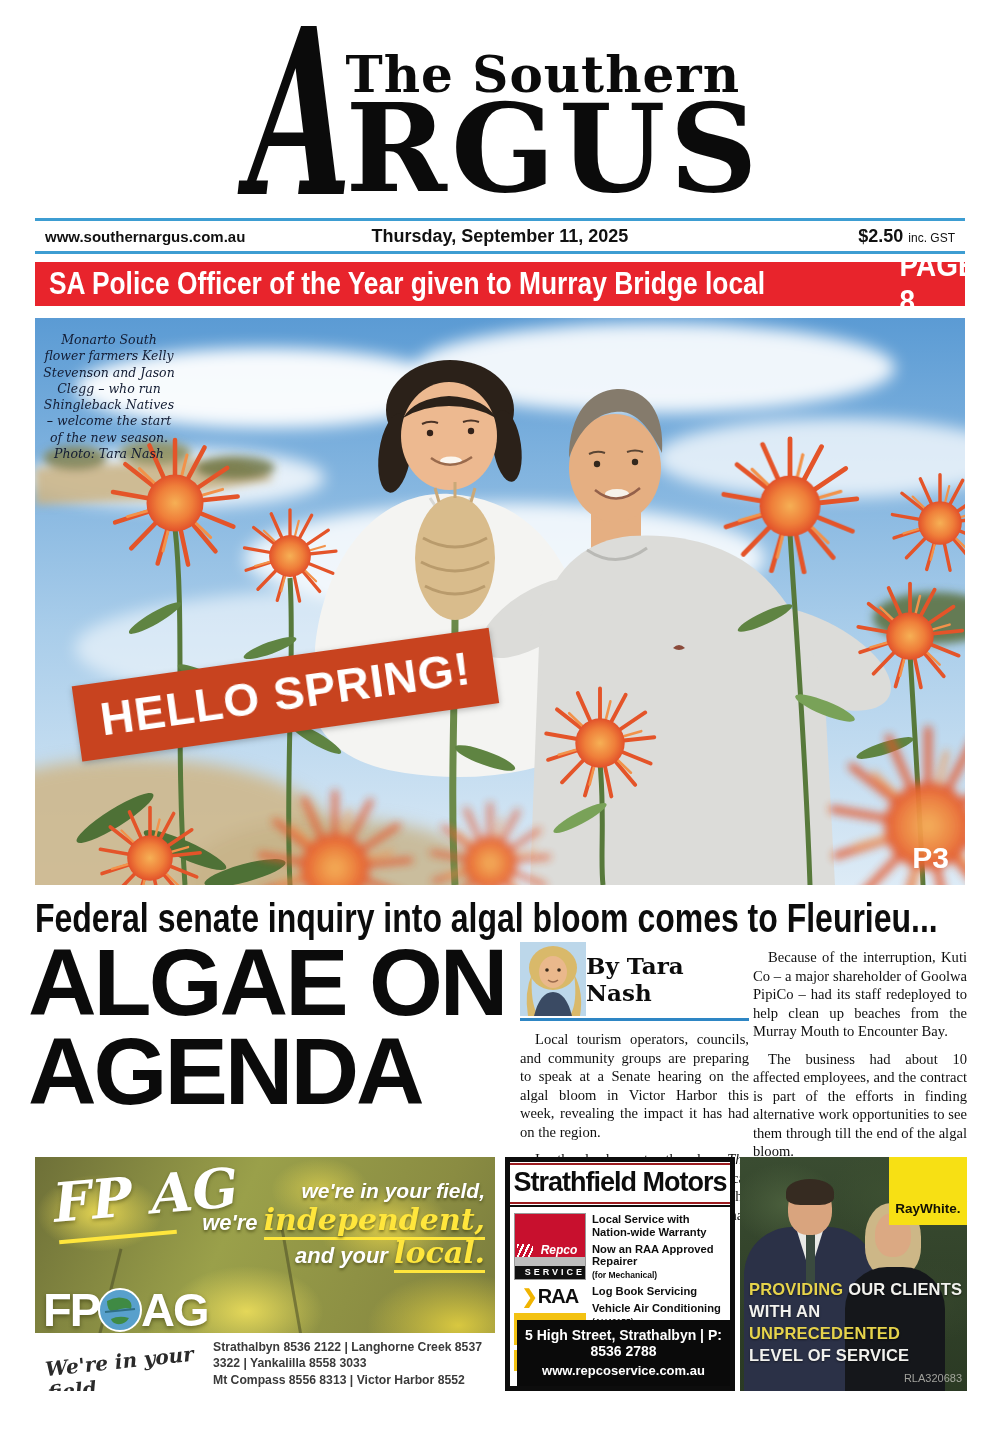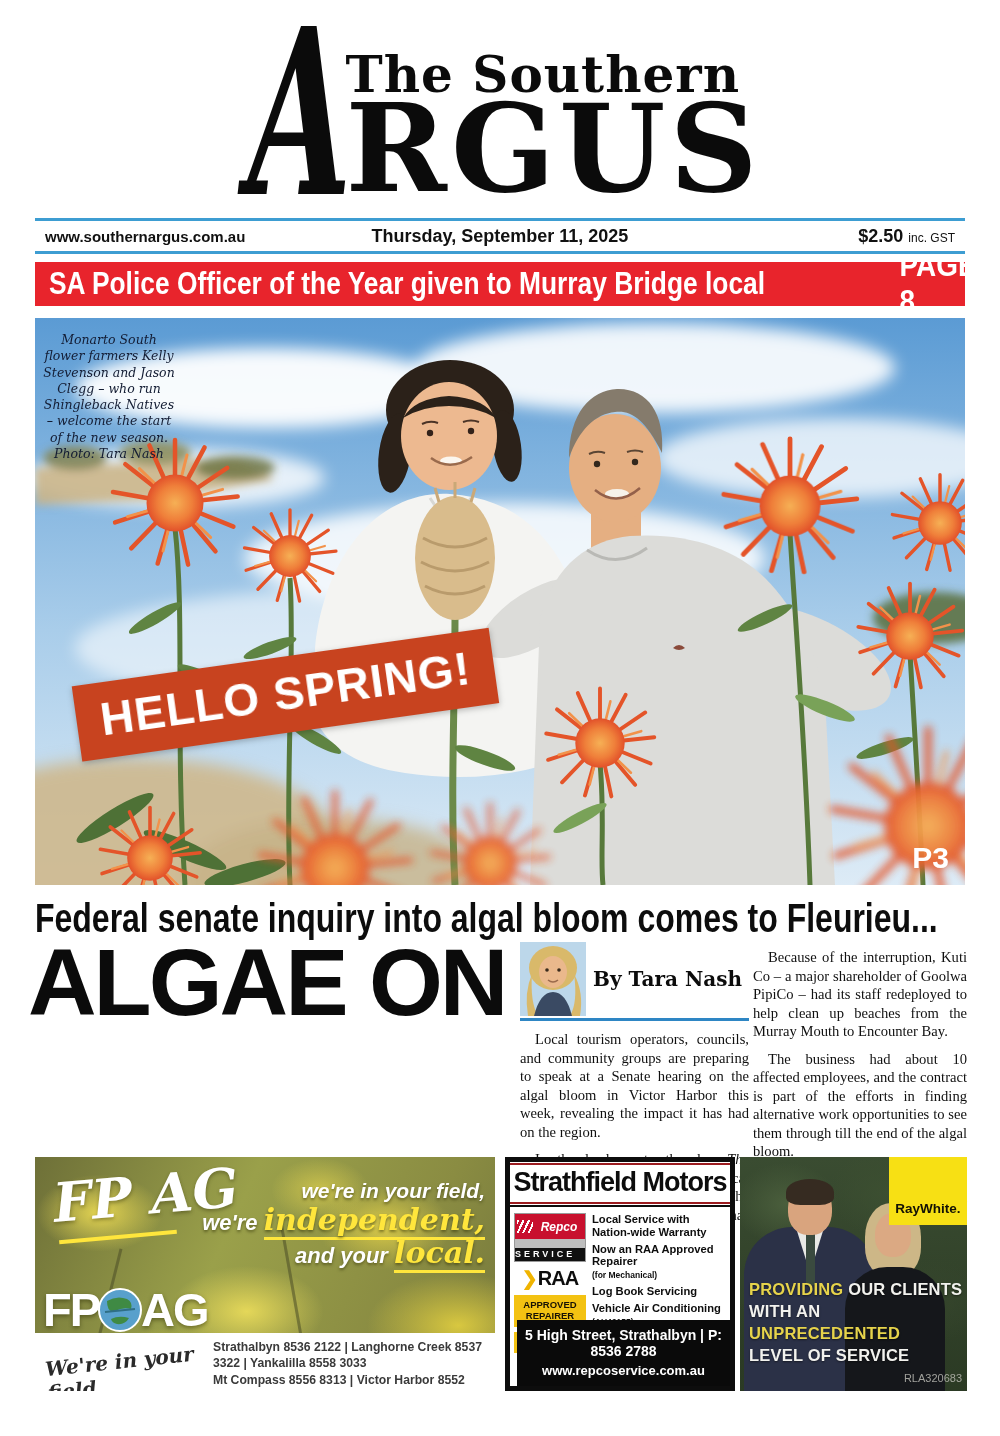--- a/index.html
+++ b/index.html
@@ -38,21 +38,21 @@
   
   .kicker{position:absolute;left:35px;top:895px;font-weight:bold;font-size:41px;white-space:nowrap;
           transform:scaleX(.78);transform-origin:left top;color:#0d0d0d;}
   .bighead{position:absolute;left:28px;top:938px;width:505px;font-weight:bold;font-size:95px;line-height:.94;
            letter-spacing:-3px;color:#0b0b0b;}
   .colM{position:absolute;left:520px;top:942px;width:229px;}
   .colR{position:absolute;left:753px;top:942px;width:214px;}
   .byline{display:flex;height:74px;}
   .avatar{width:66px;height:74px;flex:none;}
   .byname{flex:1;display:flex;align-items:center;justify-content:center;
-          font-family:"DejaVu Serif",serif;font-weight:bold;font-size:20px;color:#0c0c0c;}
+          font-family:"DejaVu Serif",serif;font-weight:bold;font-size:23px;color:#0c0c0c;}
   .byrule{height:3px;background:#2e86c4;margin-top:2px;}
   p.article{font-family:"Liberation Serif",serif;font-size:14.6px;line-height:1.27;text-align:justify;
             text-indent:15px;margin:9px 0 0;color:#101010;}
   .colR p.article:first-child{margin-top:6px;}
   .continued{text-align:right;font-weight:bold;font-size:13.5px;margin-top:8px;color:#0c0c0c;}
   .continued .red{color:#e8242c;}
   
   .ad{position:absolute;top:1157px;height:234px;overflow:hidden;}
   
   .fpag{left:35px;width:460px;
@@ -81,27 +81,27 @@
                    font-size:20px;color:#2a2a2a;transform:rotate(-6deg);padding:16px 0 0 10px;box-sizing:border-box;}
   .fp-contacts{flex:1;padding:6px 4px 0 0;font-weight:bold;font-size:12.2px;line-height:1.35;color:#3a3a3a;}
   
   .strath{left:505px;width:230px;background:#fff;border:5px solid #0d0d0d;box-sizing:border-box;position:absolute;}
   .s-redline{height:2px;background:#9b1b1f;margin-top:1px;}
   .s-title{font-weight:bold;font-size:27px;text-align:center;letter-spacing:-1px;padding:2px 0 3px;color:#0c0c0c;}
   .s-blackline{height:2px;background:#0d0d0d;margin-top:1px;}
   .s-body{display:flex;gap:6px;padding:6px 4px 0 4px;}
   .s-logos{width:72px;flex:none;display:flex;flex-direction:column;gap:5px;}
   .repco{border:1px solid #999;}
-  .repco-top{height:25px;background:#c8102e;display:flex;align-items:center;}
+  .repco-top{height:43px;background:#c8102e;display:flex;align-items:flex-end;}
   .repco-stripes{width:16px;height:13px;margin-left:2px;
      background:repeating-linear-gradient(115deg,#fff 0 2px,transparent 2px 5px);}
   .repco-name{flex:1;text-align:center;color:#fff;font-weight:bold;font-style:italic;font-size:12px;}
   .repco-mid{height:9px;background:#bdbdbd;}
   .repco-bot{height:13px;background:#111;color:#fff;font-weight:bold;font-size:9px;letter-spacing:3px;
-             text-align:left;line-height:13px;}
+             text-align:right;line-height:13px;}
   .raa{display:flex;align-items:center;justify-content:center;}
   .raa-chev{color:#f0b400;font-weight:bold;font-size:19px;line-height:1;}
   .raa-name{font-weight:bold;font-size:20px;letter-spacing:-1px;color:#0d0d0d;}
   .ybox{background:#f3c212;color:#171204;font-weight:bold;font-size:9.5px;line-height:1.15;text-align:center;
         padding:5px 2px;}
   .s-bullets{flex:1;}
   .s-b{font-weight:bold;font-size:11.2px;line-height:1.13;margin-bottom:4.5px;color:#0d0d0d;}
   .s-small{font-size:8.5px;}
   .s-footer{position:absolute;bottom:0;left:7px;right:0;background:#0a0a0a;color:#fff;text-align:center;
             padding:7px 0 8px;}
@@ -319,20 +319,21 @@
       <span>Photo: Tara Nash</span>
     </div>
     <div class="hello">HELLO SPRING!</div>
     <div class="p3">P3</div>
   </div>
 
   <div class="kicker">Federal senate inquiry into algal bloom comes to Fleurieu...</div>
 
   <div class="bighead">
     <div>ALGAE ON</div>
+    <div>AGENDA</div>
   </div>
 
   <div class="colM">
     <div class="byline">
       <div class="avatar">
         <svg width="66" height="74" viewBox="0 0 66 74">
           <rect width="66" height="74" fill="#bcd7ea"></rect>
           <ellipse cx="33" cy="26" rx="24" ry="22" fill="#d9b96a"></ellipse>
           <ellipse cx="33" cy="30" rx="14" ry="16" fill="#eab88c"></ellipse>
           <path d="M12,32 Q10,60 18,74 L8,74 Q4,50 12,32 Z" fill="#d9b96a"></path>

